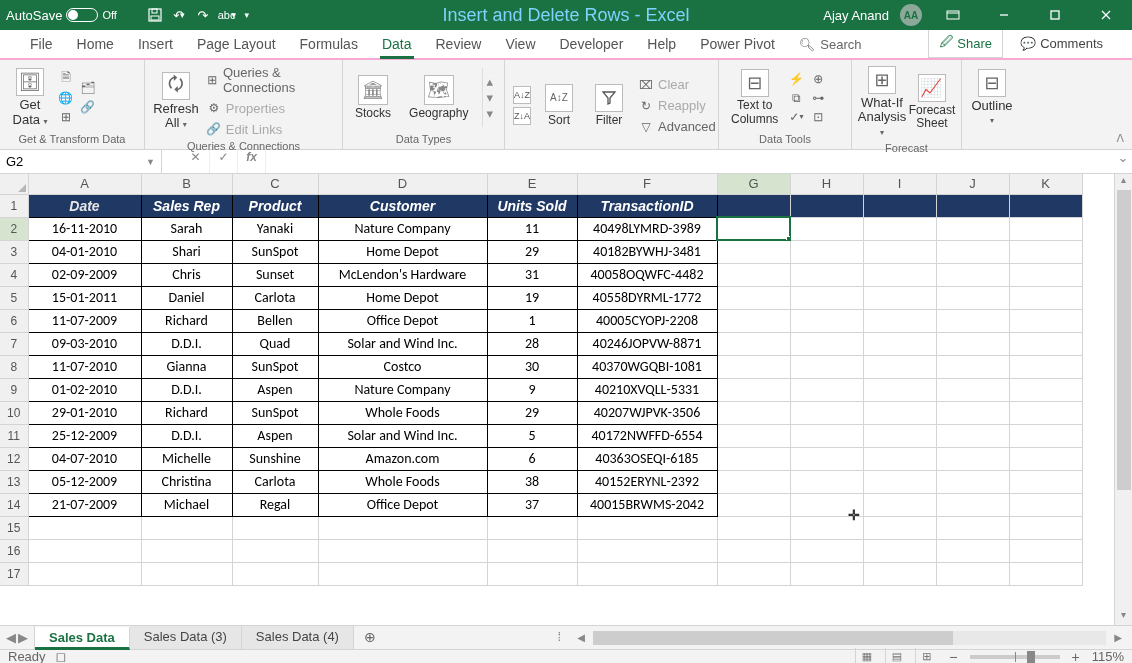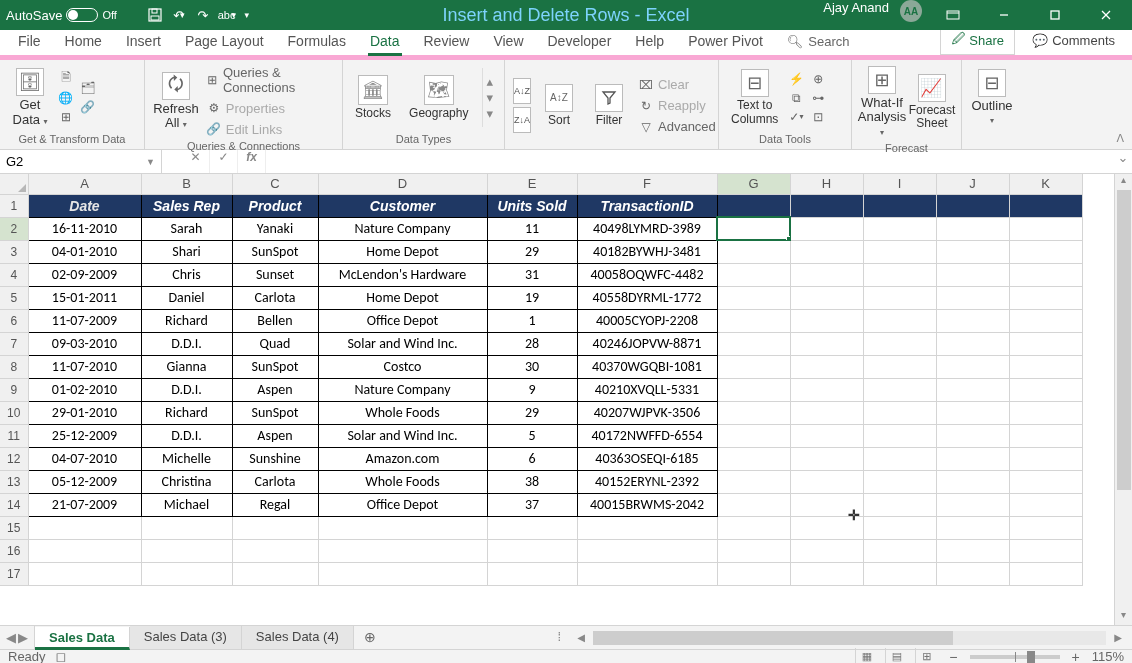--- a/index.html
+++ b/index.html
@@ -7,27 +7,27 @@
 
 
 .titlebar { height: 30px; background: #1a7243; color: #fff; display: flex; align-items: center; padding: 0 6px; position: relative; }
 .titlebar .left { display: flex; align-items: center; gap: 20px; }
 .autosave { display: flex; align-items: center; gap: 4px; font-size: 12px; }
 .autosave-toggle { width: 32px; height: 14px; border: 1px solid #fff; border-radius: 8px; display: inline-flex; align-items: center; padding: 0 1px; }
 .autosave-toggle .knob { width: 10px; height: 10px; border-radius: 50%; background: #fff; }
 .qat { display: flex; gap: 8px; margin-left: 10px; align-items: center; }
 .qat-ic { width: 16px; height: 16px; display: inline-flex; align-items: center; justify-content: center; color: #fff; font-size: 13px; }
 .titlebar .center { position: absolute; left: 50%; transform: translateX(-50%); color: #7dd3fc; font-size: 18px; }
-.titlebar .right { margin-left: auto; display: flex; gap: 11px; }
+.titlebar .right { margin-left: auto; display: flex; align-items: center; gap: 11px; }
 .avatar { width: 22px; height: 22px; border-radius: 50%; background: #8ba898; color: #1a7243; display: inline-flex; align-items: center; justify-content: center; font-size: 10px; font-weight: 600; }
 .winbtn { width: 40px; height: 30px; display: inline-flex; align-items: center; justify-content: center; color: #fff; font-size: 11px; }
 .dropdown { font-size: 9px; margin-left: -4px; }
 
 
-.menubar { height: 30px; background: #fff; display: flex; align-items: flex-end; padding: 0 6px; border-bottom: 5px solid #f9a8d4; }
+.menubar { height: 30px; background: #fff; display: flex; align-items: flex-end; padding: 0 18px; border-bottom: 2px solid #f9a8d4; }
 .menu-tab { padding: 6px 12px 6px; font-size: 14px; color: #555; cursor: pointer; }
 .menu-tab.sel { color: #1a7243; position: relative; }
 .menu-tab.sel::after { content: ""; position: absolute; left: 10px; right: 10px; bottom: -1px; height: 3px; background: #1a7243; }
 .menu-right { margin-left: auto; display: flex; gap: 6px; }
 .menu-btn { padding: 3px 10px; font-size: 13px; color: #444; border: 1px solid transparent; display: flex; align-items: center; gap: 4px; }
 .menu-btn.share { border: 1px solid #d4d4d4; color: #1a7243; }
 .search { display: flex; align-items: center; gap: 5px; color: #666; font-size: 14px; padding: 6px 12px; }
 
 
 .ribbon { height: 90px; background: #f3f3f3; border-bottom: 1px solid #d4d4d4; display: flex; position: relative; }
@@ -35,21 +35,21 @@
 .rgroup .ctrls { display: flex; gap: 6px; align-items: center; flex: 1; }
 .rgroup .gname { font-size: 11px; color: #666; text-align: center; padding: 2px 0; }
 .bigbtn { display: flex; flex-direction: column; align-items: center; justify-content: center; gap: 2px; min-width: 44px; padding: 2px 4px; cursor: pointer; }
 .bigbtn .ico { width: 28px; height: 28px; display: flex; align-items: center; justify-content: center; color: #666; font-size: 18px; border: 1px solid #bbb; background: #fff; }
 .bigbtn .lbl { font-size: 12px; color: #333; text-align: center; line-height: 1.1; }
 .caret { font-size: 8px; color: #666; }
 .smallbtn-col { display: flex; flex-direction: column; gap: 3px; }
 .smallbtn { display: flex; align-items: center; gap: 4px; font-size: 12px; color: #666; padding: 1px; }
 .smallbtn.disabled { color: #aaa; }
 .tool-ico { width: 16px; height: 16px; display: inline-flex; align-items: center; justify-content: center; font-size: 12px; color: #666; }
-.sort-za, .sort-az { width: 18px; height: 26px; border: 1px solid #bbb; background: #fff; display: inline-flex; align-items: center; justify-content: center; font-size: 9px; color: #555; }
+.sort-za, .sort-az { width: 18px; height: 18px; border: 1px solid #bbb; background: #fff; display: inline-flex; align-items: center; justify-content: center; font-size: 9px; color: #555; }
 .stock-ico,.geo-ico { width:30px;height:30px;border:1px solid #bbb;background:#fff;display:flex;align-items:center;justify-content:center;color:#888;font-size:18px;}
 .nav-arrow { display:inline-flex;flex-direction:column;gap:1px; color:#888; font-size:8px; border-left:1px solid #ddd; padding:6px 3px; }
 .collapse-btn { position: absolute; right: 8px; bottom: 4px; color: #888; font-size: 11px; cursor: pointer; }
 
 
 .namebox-row { height: 24px; display: flex; border-bottom: 1px solid #d4d4d4; }
 .namebox { width: 162px; border-right: 1px solid #d4d4d4; display: flex; align-items: center; padding: 0 6px; font-size: 12px; }
 .namebox .dd { margin-left: auto; color: #888; font-size: 9px; }
 .fx-btn { width: 28px; text-align: center; color: #888; font-size: 12px; border-right: 1px solid #eee; }
 .fx-btn.fx { font-style: italic; font-weight: 600; }

